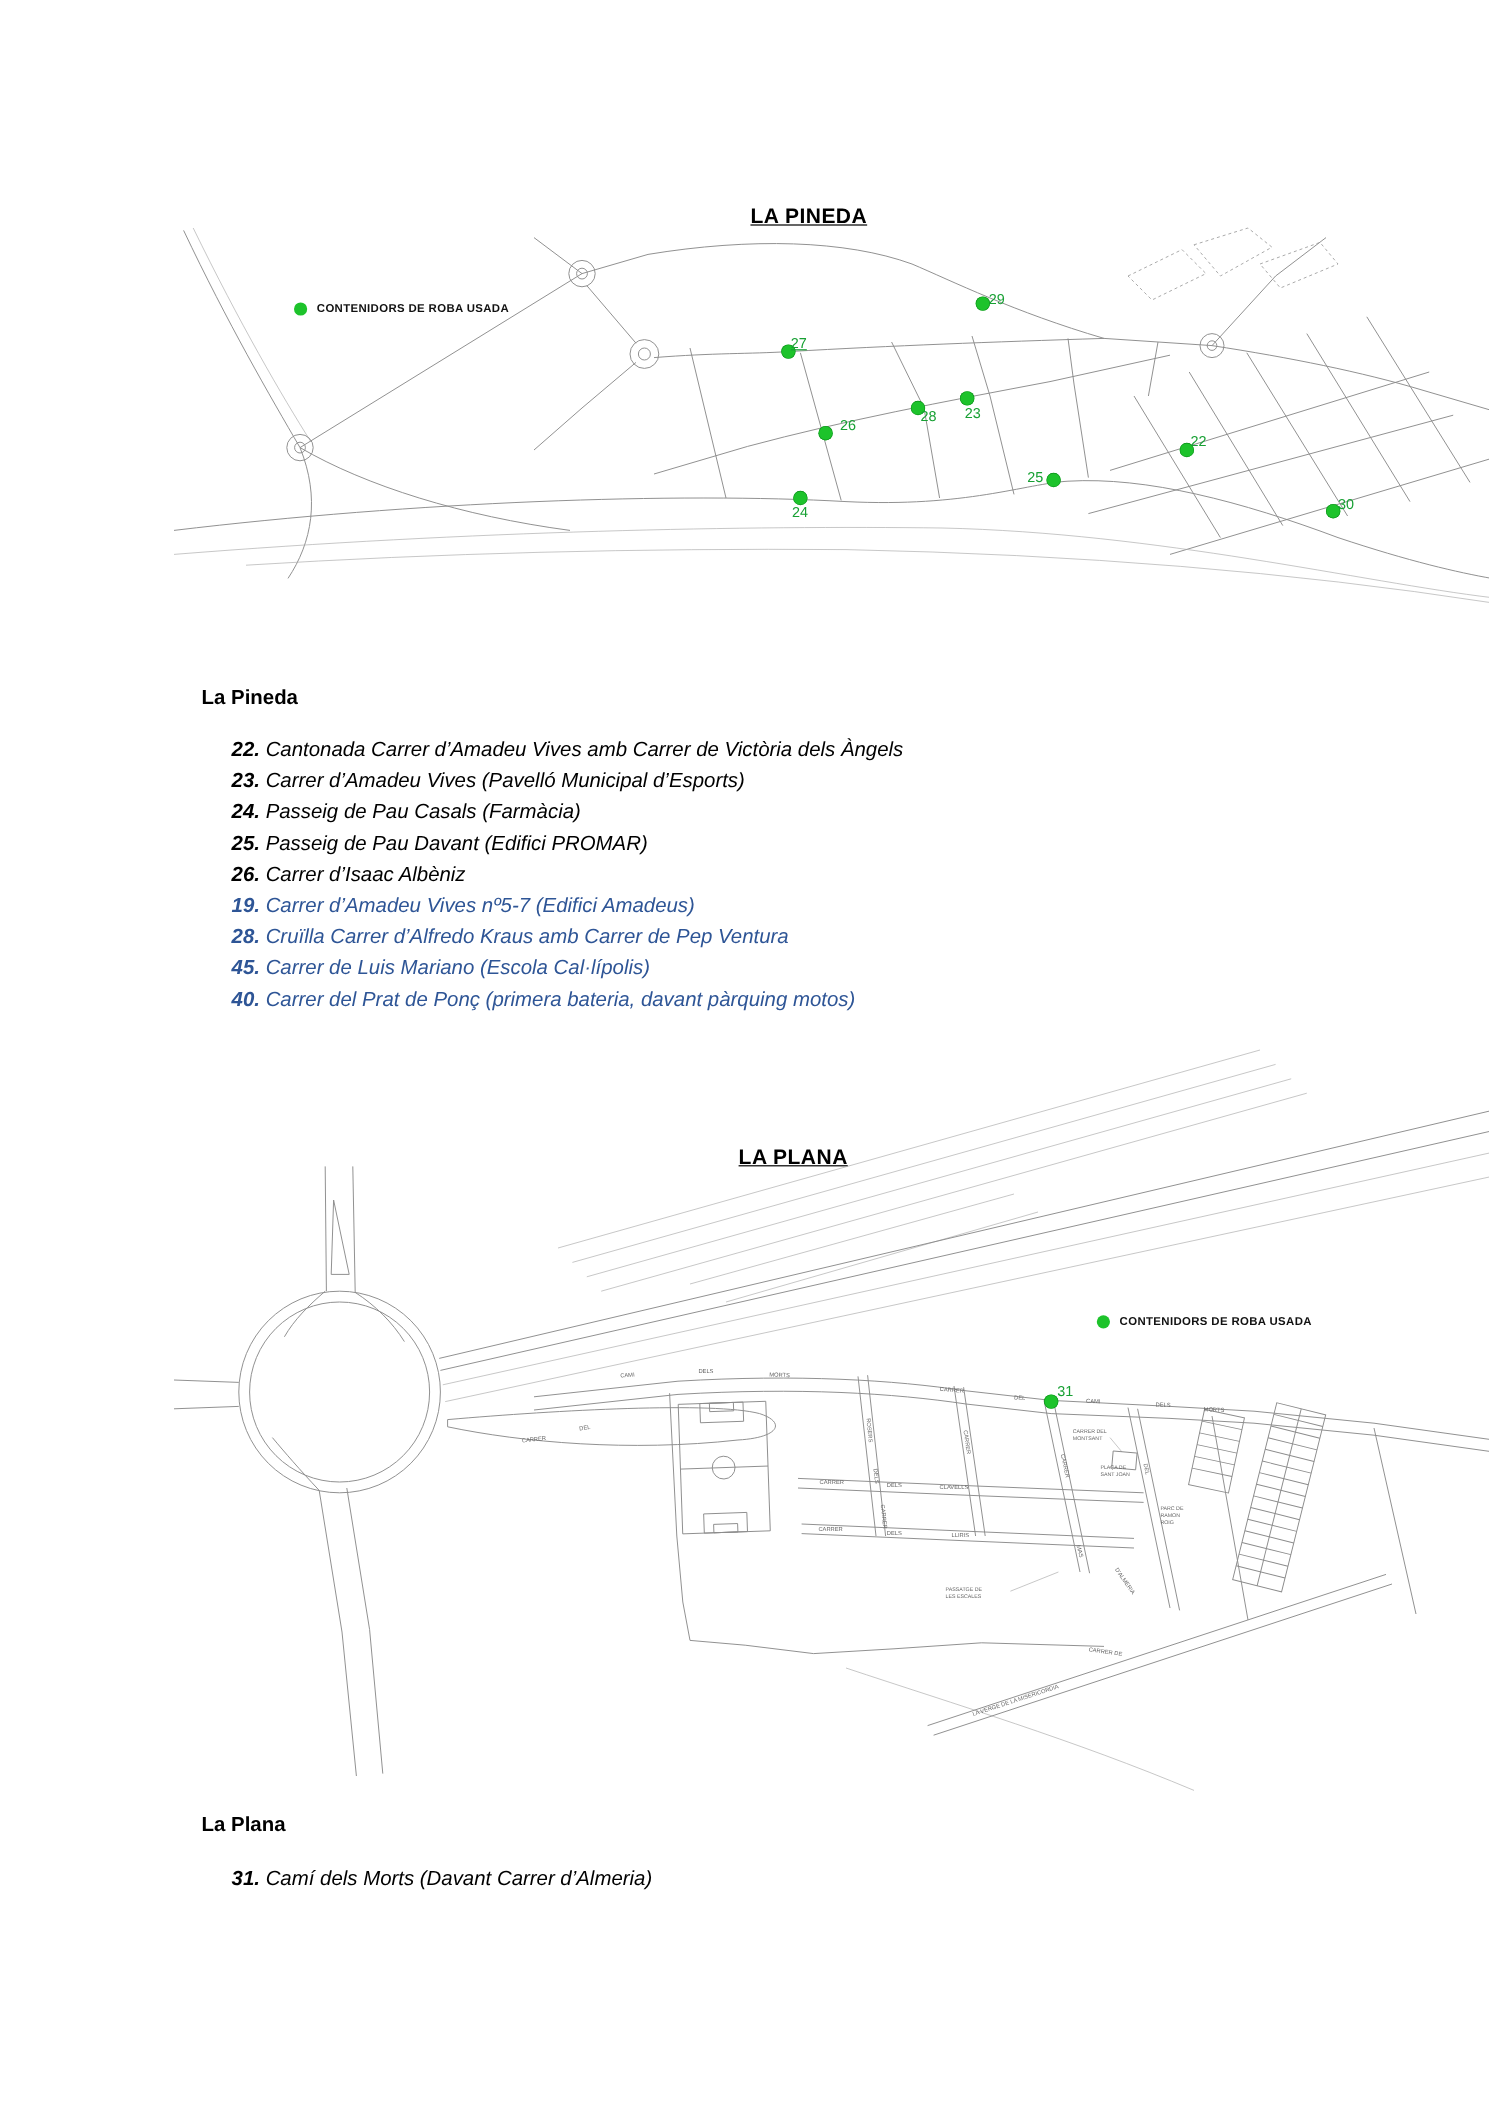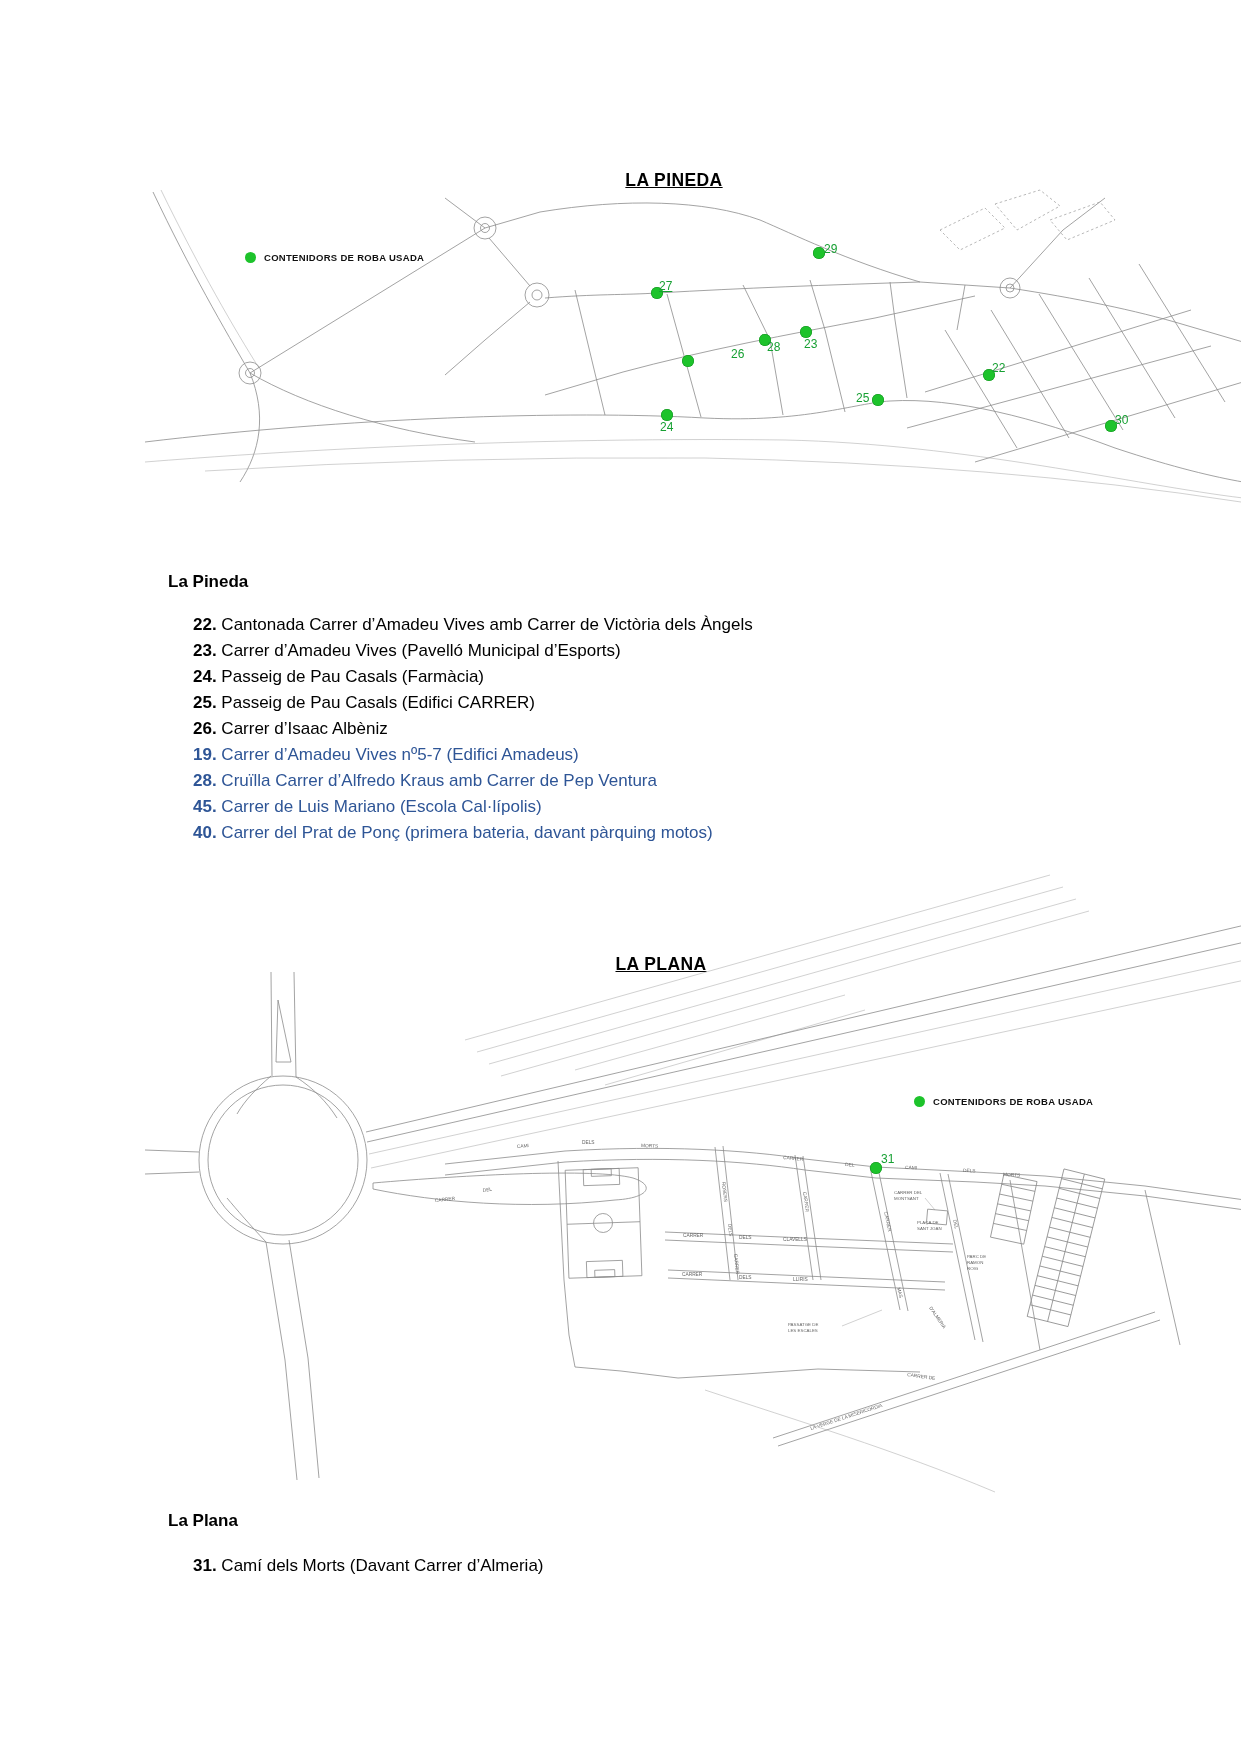--- a/index.html
+++ b/index.html
@@ -6,21 +6,21 @@
   body{
     width:1241px;height:1755px;background:#ffffff;position:relative;
     font-family:"Liberation Sans", sans-serif;color:#1a1a1a;overflow:hidden;
   }
   .doc-title{
     position:absolute;font-weight:bold;font-size:17.5px;color:#000;
     text-decoration:underline;transform:translateX(-50%);white-space:nowrap;letter-spacing:.4px;
   }
   .section-heading{position:absolute;font-weight:bold;font-size:17px;color:#000;white-space:nowrap;}
   .list{position:absolute;font-size:17px;line-height:26px;color:#000;}
-  .list-item{white-space:nowrap;}
+  .list-item{white-space:nowrap;font-style:italic;}
   .list-item .num{font-weight:bold;}
   .list-item.blue{color:var(--blue,#2e5596);}
   .legend{
     position:absolute;display:flex;align-items:center;gap:8px;
     font-weight:bold;font-size:9.5px;letter-spacing:.3px;color:#111;white-space:nowrap;padding-left:48px;
   }
   .legend-dot{width:11px;height:11px;border-radius:50%;background:var(--green,#1dc32b);flex:0 0 auto;}
   #marker-layer{position:absolute;left:0;top:0;width:1241px;height:1393px;}
   .map-dot{
     position:absolute;width:12px;height:12px;border-radius:50%;
@@ -101,21 +101,21 @@
   <span class="legend-dot"></span>
   <span>CONTENIDORS DE ROBA USADA</span>
 </div>
 
 <div class="section-heading" style="left:168px;top:572px">La Pineda</div>
 
 <div class="list" style="left:193px;top:612px">
     <div class="list-item"><span class="num">22.</span><span> Cantonada Carrer d’Amadeu Vives amb Carrer de Victòria dels Àngels</span></div>
     <div class="list-item"><span class="num">23.</span><span> Carrer d’Amadeu Vives (Pavelló Municipal d’Esports)</span></div>
     <div class="list-item"><span class="num">24.</span><span> Passeig de Pau Casals (Farmàcia)</span></div>
-    <div class="list-item"><span class="num">25.</span><span> Passeig de Pau Casals (Edifici CARRER)</span></div>
+    <div class="list-item"><span class="num">25.</span><span> Passeig de Pau Davant (Edifici PROMAR)</span></div>
     <div class="list-item"><span class="num">26.</span><span> Carrer d’Isaac Albèniz</span></div>
     <div class="list-item blue"><span class="num">19.</span><span> Carrer d’Amadeu Vives nº5-7 (Edifici Amadeus)</span></div>
     <div class="list-item blue"><span class="num">28.</span><span> Cruïlla Carrer d’Alfredo Kraus amb Carrer de Pep Ventura</span></div>
     <div class="list-item blue"><span class="num">45.</span><span> Carrer de Luis Mariano (Escola Cal·lípolis)</span></div>
     <div class="list-item blue"><span class="num">40.</span><span> Carrer del Prat de Ponç (primera bateria, davant pàrquing motos)</span></div>
   </div>
 
 <div class="doc-title" style="left:661px;top:954px">LA PLANA</div>
 
 <svg style="left:145px;top:880px" width="1100" height="615" viewBox="0 0 1100 615">
@@ -256,21 +256,21 @@
 <div id="marker-layer">
     <div class="map-dot" style="left: 813px; top: 247px;"></div>
     <div class="dot-label" style="left: 824px; top: 243px;">29</div>
     <div class="map-dot" style="left: 651px; top: 287px;"></div>
     <div class="dot-label" style="left: 659px; top: 280px; text-decoration: underline;">27</div>
     <div class="map-dot" style="left: 800px; top: 326px;"></div>
     <div class="dot-label" style="left: 804px; top: 338px;">23</div>
     <div class="map-dot" style="left: 759px; top: 334px;"></div>
     <div class="dot-label" style="left: 767px; top: 341px;">28</div>
     <div class="map-dot" style="left: 682px; top: 355px;"></div>
-    <div class="dot-label" style="left: 731px; top: 348px;">26</div>
+    <div class="dot-label" style="left: 700px; top: 348px;">26</div>
     <div class="map-dot" style="left: 983px; top: 369px;"></div>
     <div class="dot-label" style="left: 992px; top: 362px;">22</div>
     <div class="map-dot" style="left: 872px; top: 394px;"></div>
     <div class="dot-label" style="left: 856px; top: 392px;">25</div>
     <div class="map-dot" style="left: 661px; top: 409px;"></div>
     <div class="dot-label" style="left: 660px; top: 421px;">24</div>
     <div class="map-dot" style="left: 1105px; top: 420px;"></div>
     <div class="dot-label" style="left: 1115px; top: 414px;">30</div>
     <div class="map-dot" style="left: 870px; top: 1162px;"></div>
     <div class="dot-label" style="left: 881px; top: 1153px;">31</div>

